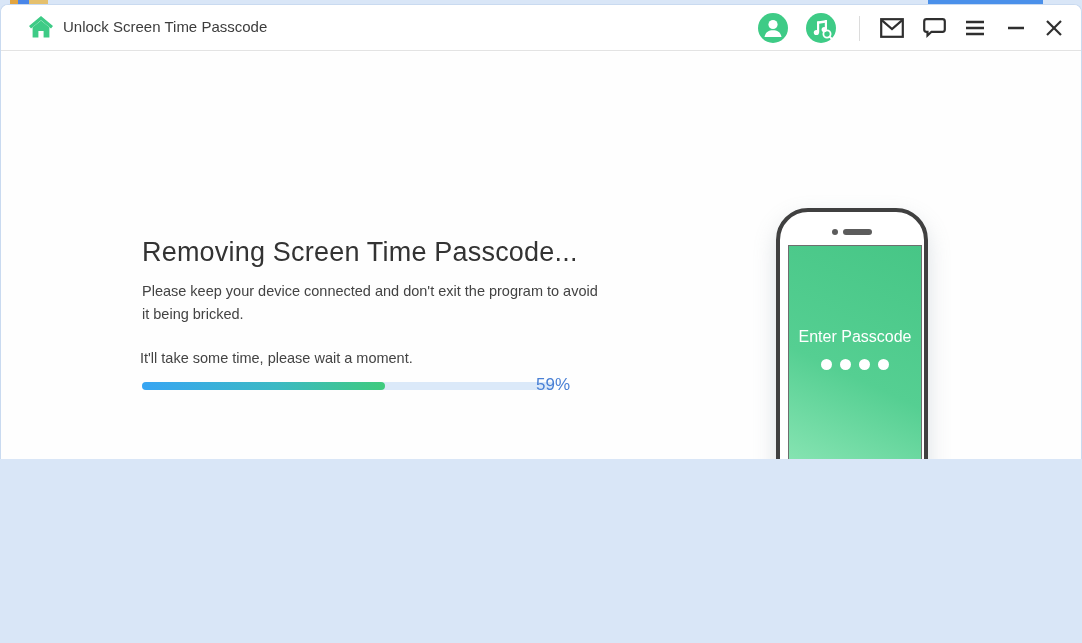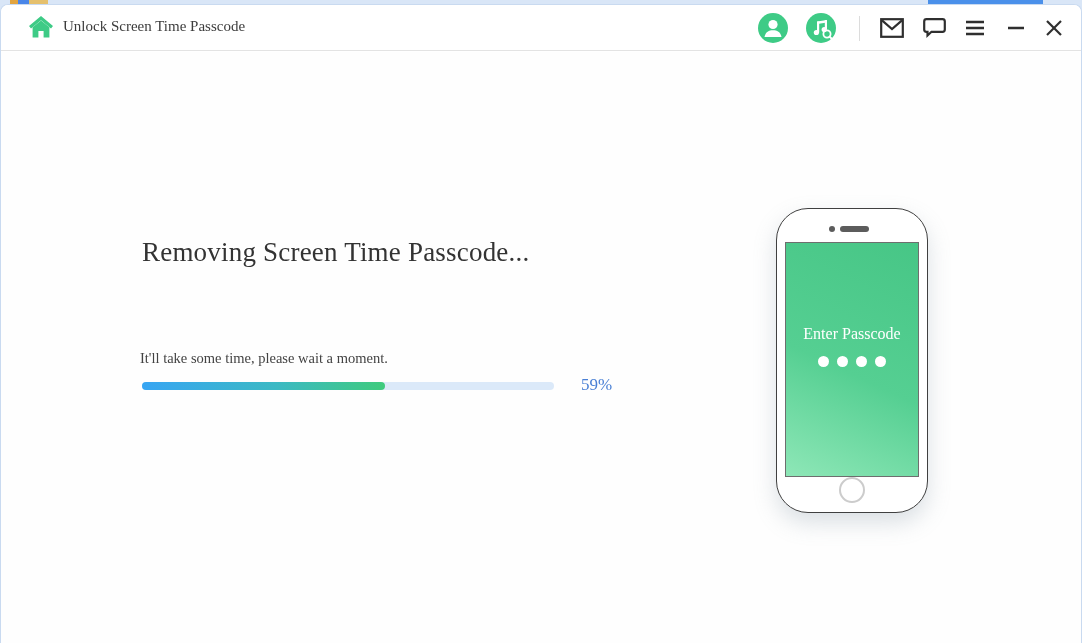--- a/index.html
+++ b/index.html
@@ -3,23 +3,23 @@
 <meta charset="utf-8">
 <style>
   * { margin:0; padding:0; box-sizing:border-box; }
   html,body { width:1082px; height:643px; overflow:hidden;
     font-family:"Liberation Sans", sans-serif; background:#d9e6f7; }
 
   
   .desktop-strip { position:absolute; top:0; left:0; width:1082px; height:6px; background:#d9e6f7; }
   .strip-frag { position:absolute; top:0; height:5px; }
 
-  .window { position:absolute; top:4px; left:0; width:1082px; height:639px;
+  .window { position:absolute; top:4px; left:0; width:1082px; height:455px;
     background:#ffffff; border:1px solid #c9daf0; border-bottom:none;
-    border-radius:8px 8px 0 0; overflow:hidden;font-family:Liberation Serif, serif; }
+    border-radius:8px 8px 0 0; overflow:hidden; }
 
   
   .titlebar { position:absolute; top:0; left:0; right:0; height:46px;
     background:#ffffff; border-bottom:1px solid #e3e3e3; }
   .home-icon { position:absolute; left:27px; top:9px; width:26px; height:26px; }
   .app-title { position:absolute; left:62px; top:13px; font-size:15px; color:#3c3c3c; }
   .circle-btn { position:absolute; top:8px; width:30px; height:30px; border-radius:50%;
     background:#3ecb86; cursor:pointer; }
   .avatar-btn { left:757px; }
   .music-btn { left:805px; }
@@ -38,25 +38,25 @@
   .heading { position:absolute; left:141px; top:185px; font-size:27px; color:#333333;
     letter-spacing:0.2px; }
   .warning { position:absolute; left:141px; top:228px; width:460px; font-size:14.5px;
     line-height:1.6; color:#434343; }
   .wait-text { position:absolute; left:139px; top:298px; font-size:14.5px; color:#434343; }
 
   .progress-track { position:absolute; left:141px; top:330px; width:412px; height:8px;
     border-radius:4px; background:#dbe9f9; }
   .progress-fill { height:8px; border-radius:4px;
     background:linear-gradient(90deg,#37a5f3 0%,#3bb9c4 55%,#3fcb7d 100%); }
-  .progress-label { position:absolute; left:580px; top:323px; font-size:17px; color:#4a80d5; }
+  .progress-label { position:absolute; left:535px; top:323px; font-size:17px; color:#4a80d5; }
 
   
   .phone { position:absolute; left:775px; top:156px; width:152px; height:305px;
-    background:#ffffff; border:1px solid #404040; border-radius:32px;
+    background:#ffffff; border:4px solid #404040; border-radius:32px;
     box-shadow:0 10px 22px rgba(140,155,170,0.30); }
   .phone-camera { position:absolute; left:52px; top:17px; width:6px; height:6px;
     border-radius:50%; background:#5c5c5c; }
   .phone-speaker { position:absolute; left:63px; top:17px; width:29px; height:6px;
     border-radius:3px; background:#5c5c5c; }
   .phone-screen { position:absolute; left:8px; top:33px; width:134px; height:235px;
     border:1px solid #6e6e6e;
     background:linear-gradient(205deg,#47c686 0%,#55cf92 55%,#8ee7b7 100%); }
   .screen-label { position:absolute; left:0; right:0; top:82px; text-align:center;
     font-size:16px; color:#ffffff; }
@@ -142,20 +142,21 @@
       <svg width="18" height="18" viewBox="0 0 18 18">
         <line x1="2" y1="2" x2="16" y2="16" stroke="#2f2f2f" stroke-width="2.2"></line>
         <line x1="16" y1="2" x2="2" y2="16" stroke="#2f2f2f" stroke-width="2.2"></line>
       </svg>
     </div>
   </div>
 
   <div class="content">
 
     <div class="heading">Removing Screen Time Passcode...</div>
+    <div class="warning">Please keep your device connected and don't exit the program to avoid it being bricked.</div>
     <div class="wait-text">It'll take some time, please wait a moment.</div>
 
     <div class="progress-track">
       <div class="progress-fill" style="width: 59%;"></div>
     </div>
     <div class="progress-label">59%</div>
 
     <div class="phone">
       <div class="phone-camera"></div>
       <div class="phone-speaker"></div>

